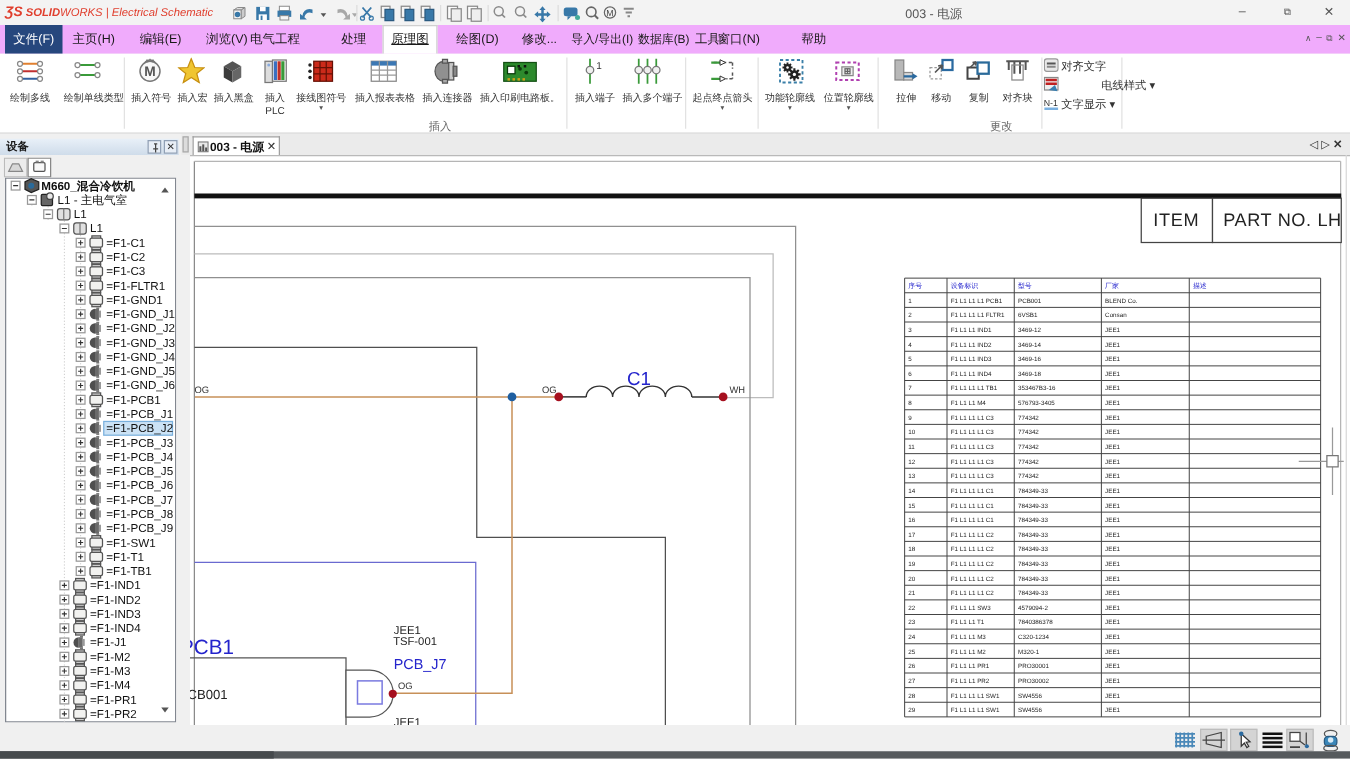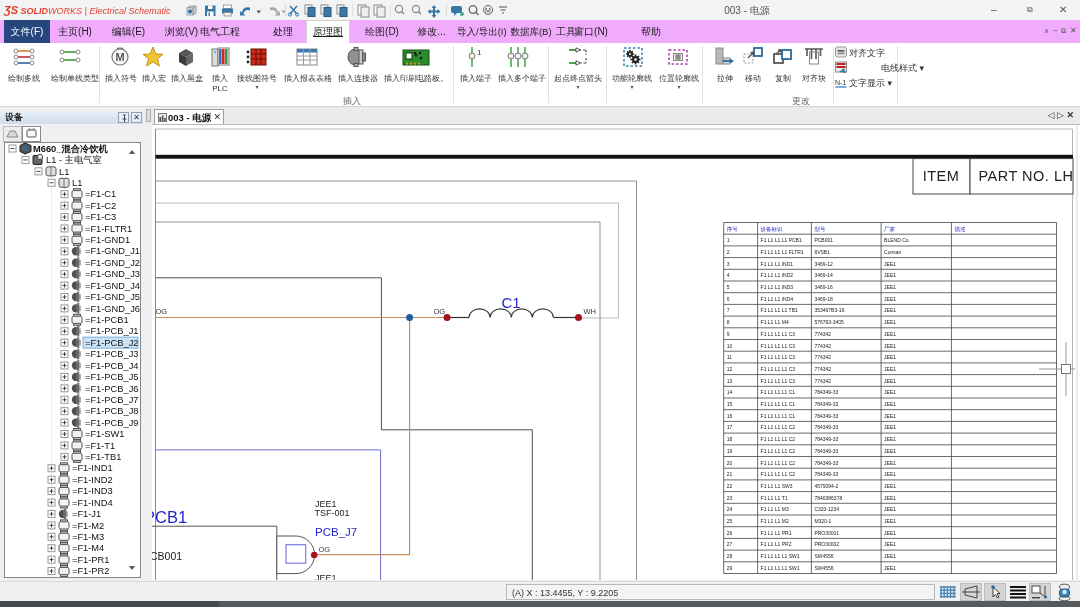--- a/index.html
+++ b/index.html
@@ -824,23 +824,20 @@
         <line x1="47.5" y1="427.05" x2="47.5" y2="431.05" stroke="#333" stroke-width="0.9"></line>
         <rect x="56.5" y="423.55" width="7" height="2.4" fill="#ccc" stroke="#555"></rect>
         <rect x="56.5" y="432.15000000000003" width="7" height="2.4" fill="#ccc" stroke="#555"></rect>
         <rect x="55" y="425.45" width="10" height="7.2" rx="1.5" fill="#f2f2f0" stroke="#555"></rect>
         <text x="68" y="432.25" font-size="9.3" font-weight="normal" fill="#111">=F1-PR2</text>
         <path d="M128 8 l3 4 -6 0 z" fill="#555"></path>
         <path d="M128 428 l3 -4 -6 0 z" fill="#555"></path>
       </svg>
 </div>
 
-  <div class="abs statusbar">
-    <div class="coordbox">(A) X : 13.4455, Y : 9.2205</div>
-  </div>
   <svg class="abs" style="left:938px;top:585px;" width="20" height="14" viewBox="0 0 20 14">
       <line x1="3.0" y1="1" x2="3.0" y2="13" stroke="#4a88b8" stroke-width="1.4"></line>
       <line x1="6.2" y1="1" x2="6.2" y2="13" stroke="#4a88b8" stroke-width="1.4"></line>
       <line x1="9.4" y1="1" x2="9.4" y2="13" stroke="#4a88b8" stroke-width="1.4"></line>
       <line x1="12.600000000000001" y1="1" x2="12.600000000000001" y2="13" stroke="#4a88b8" stroke-width="1.4"></line>
       <line x1="15.8" y1="1" x2="15.8" y2="13" stroke="#4a88b8" stroke-width="1.4"></line>
       <line x1="2" y1="2.0" x2="18" y2="2.0" stroke="#4a88b8" stroke-width="1.4"></line>
       <line x1="2" y1="5.2" x2="18" y2="5.2" stroke="#4a88b8" stroke-width="1.4"></line>
       <line x1="2" y1="8.4" x2="18" y2="8.4" stroke="#4a88b8" stroke-width="1.4"></line>
       <line x1="2" y1="11.600000000000001" x2="18" y2="11.600000000000001" stroke="#4a88b8" stroke-width="1.4"></line>

